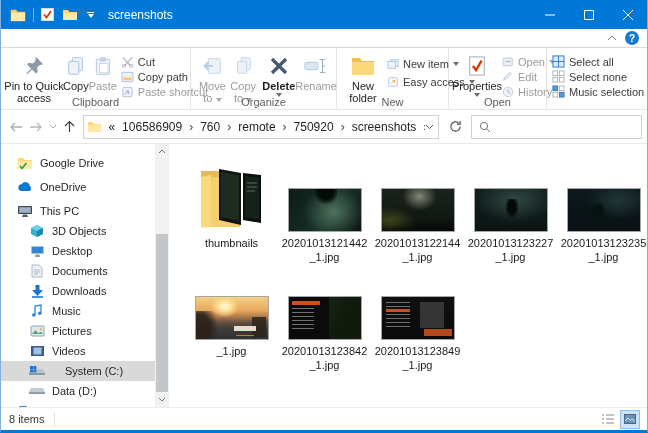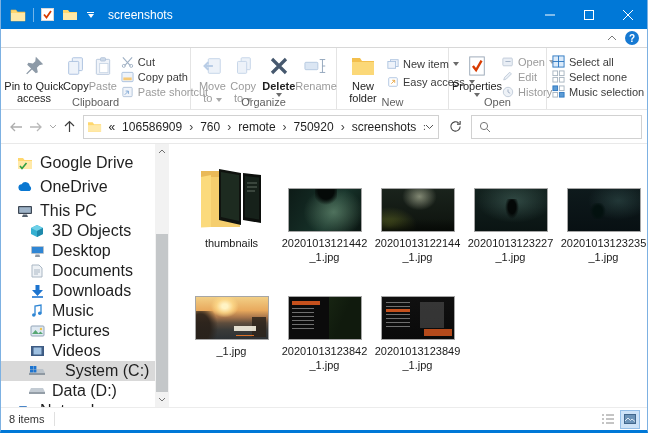--- a/index.html
+++ b/index.html
@@ -56,21 +56,21 @@
   .crumb-sep { color:#444; font-size:12px; }
   .addr-caret { margin-left:auto; }
   .refresh-btn { width:22px; height:24px; display:flex; align-items:center; justify-content:center; margin:0 5px; }
   .search-box { display:flex; align-items:center; gap:6px; width:172px; height:24px; border:1px solid #d1d1d1; background:#fff; padding:0 7px; }
   .search-box input { border:none; outline:none; width:100%; font-family:"Liberation Sans",sans-serif; font-size:12px; color:#3c3c3c; }
   .search-box input::placeholder { color:#6e6e6e; opacity:1; }
   
   .main { position:absolute; top:144px; left:0; right:0; height:263px; display:flex; background:#fff; }
   .sidebar { position:relative; width:168px; height:100%; overflow:hidden; flex:none; }
   .side-list { padding-top:9px; }
-  .side-item { display:flex; align-items:center; height:20px; padding-left:16px; gap:7px; font-size:16px; color:#1f1f1f; width:154px; }
+  .side-item { display:flex; align-items:center; height:20px; padding-left:16px; gap:7px; font-size:11px; color:#1f1f1f; width:154px; }
   .side-item.lvl2 { padding-left:28px; }
   .side-item.sel { background:#d9d9d9;gap:20px; }
   .side-item.gap { margin-top:4px; }
   .side-ico { width:16px; height:16px; display:flex; align-items:center; justify-content:center; flex:none; }
   .side-scroll { position:absolute; top:0; right:0; bottom:0; width:14px; background:#f2f2f2; }
   .ss-arrow { position:absolute; left:0; width:14px; height:15px; display:flex; align-items:center; justify-content:center; color:#707070; }
   .ss-up { top:0; } .ss-down { bottom:0; }
   .ss-thumb { position:absolute; left:1px; width:12px; top:90px; height:158px; background:#c4c7c9; }
   
   .content { flex:1; position:relative; }

